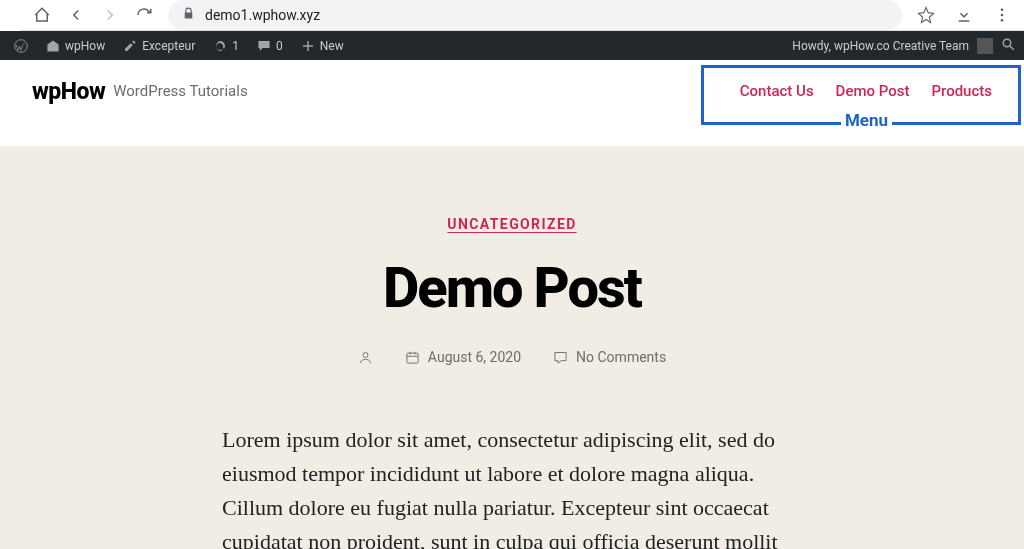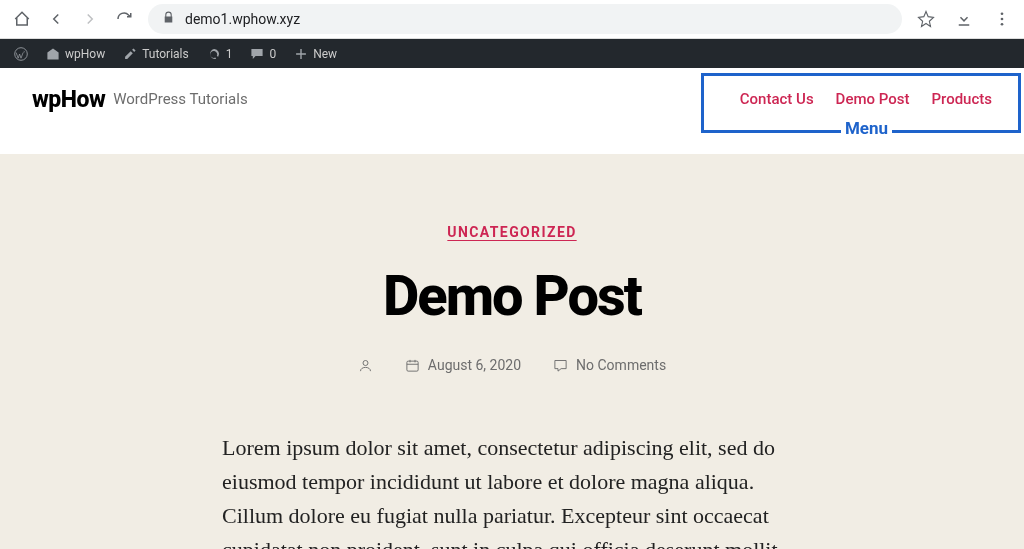--- a/index.html
+++ b/index.html
@@ -1,19 +1,19 @@
 <!DOCTYPE html>
 <html><head>
   <meta charset="utf-8">
   <style>
     * { margin: 0; padding: 0; box-sizing: border-box; }
     body { font-family: -apple-system, BlinkMacSystemFont, "Segoe UI", Roboto, sans-serif; width: 1024px; height: 549px; overflow: hidden; }
     
     
-    .browser-chrome { height: 39px; background: #fff; display: flex; align-items: center; padding: 0 12px; gap: 14px; border-bottom: 1px solid #ddd; }
+    .browser-chrome { height: 31px; background: #fff; display: flex; align-items: center; padding: 0 12px; gap: 14px; border-bottom: 1px solid #ddd; margin-left: 20px; }
     .chrome-btn { width: 20px; height: 20px; display: flex; align-items: center; justify-content: center; color: #5f6368; cursor: pointer; }
     .chrome-btn svg { width: 18px; height: 18px; }
     .url-bar { flex: 1; display: flex; align-items: center; height: 30px; background: #f1f3f4; border-radius: 15px; padding: 0 14px; gap: 10px; font-size: 14px; color: #202124; }
     .chrome-right { display: flex; align-items: center; gap: 18px; color: #5f6368; }
     
     
     .wp-admin-bar { height: 29px; background: #23282d; color: #ccc; display: flex; align-items: center; padding: 0 8px; font-size: 12px; }
     .wp-left { display: flex; align-items: center; gap: 6px; }
     .wp-item { display: flex; align-items: center; gap: 5px; padding: 0 6px; cursor: pointer; }
     .wp-item svg { width: 14px; height: 14px; fill: #a0a5aa; }
@@ -102,39 +102,49 @@
     <span class="wp-item">
       <svg viewBox="0 0 20 20">
           <path d="M10 2l8 6v10H2V8z"></path>
         </svg>
       <span>wpHow</span>
     </span>
     <span class="wp-item">
       <svg viewBox="0 0 20 20">
           <path d="M3 14l8-8 3 3-8 8H3v-3zm10-10l2-2 3 3-2 2-3-3z"></path>
         </svg>
-      <span>Tutorials</span>
+      <span>Excepteur</span>
     </span>
     <span class="wp-item">
       <svg viewBox="0 0 20 20">
           <path d="M10 3a7 7 0 0 1 6 11l-2-1a5 5 0 1 0-2 2l1 2a7 7 0 1 1-3-14z"></path>
         </svg>
       <span>1</span>
     </span>
     <span class="wp-item">
       <svg viewBox="0 0 20 20">
           <path d="M2 3h16v10H8l-4 4v-4H2z"></path>
         </svg>
       <span>0</span>
     </span>
     <span class="wp-item">
       <svg viewBox="0 0 20 20">
           <path d="M9 3h2v6h6v2h-6v6H9v-6H3V9h6z"></path>
         </svg>
       <span>New</span>
+    </span>
+  </div>
+  <div class="wp-right">
+    <span>Howdy, wpHow.co Creative Team</span>
+    <span class="wp-avatar"></span>
+    <span>
+      <svg width="15" height="15" viewBox="0 0 20 20" fill="#a0a5aa">
+          <circle cx="8" cy="8" r="5" fill="none" stroke="#a0a5aa" stroke-width="2"></circle>
+          <path d="M12 12l5 5" stroke="#a0a5aa" stroke-width="2"></path>
+        </svg>
     </span>
   </div>
 </div>
 
 <div class="site-header">
   <span class="site-title">wpHow</span>
   <span class="site-tagline">WordPress Tutorials</span>
   <nav class="site-nav">
     <a class="nav-link">Contact Us</a>
     <a class="nav-link">Demo Post</a>

